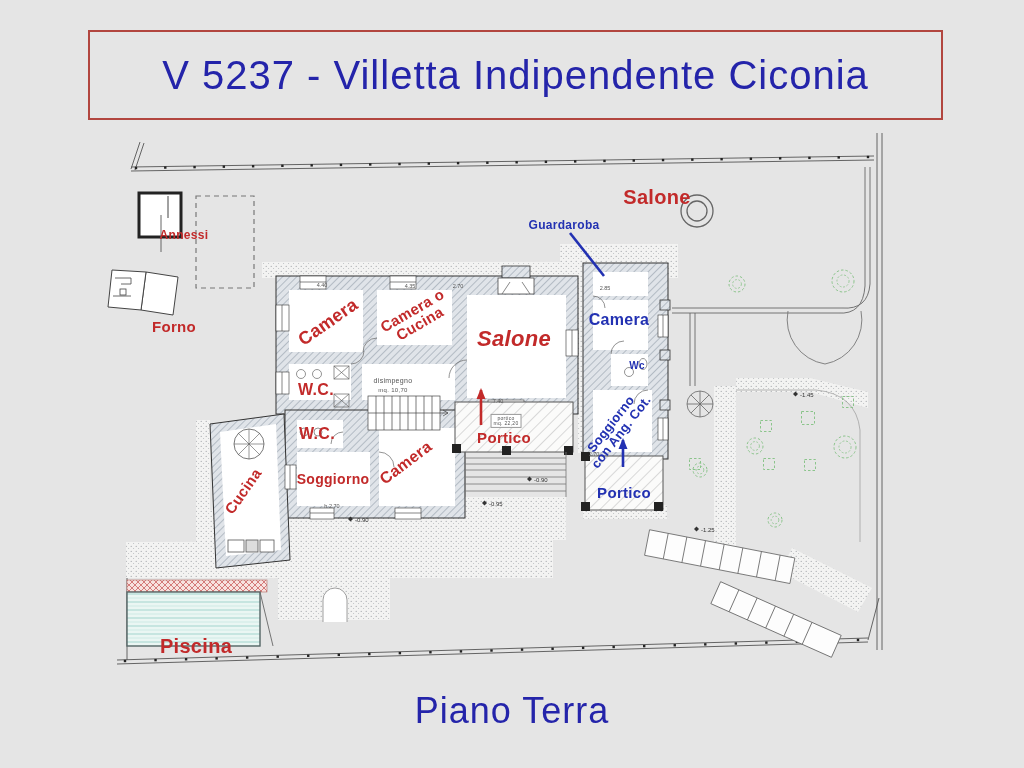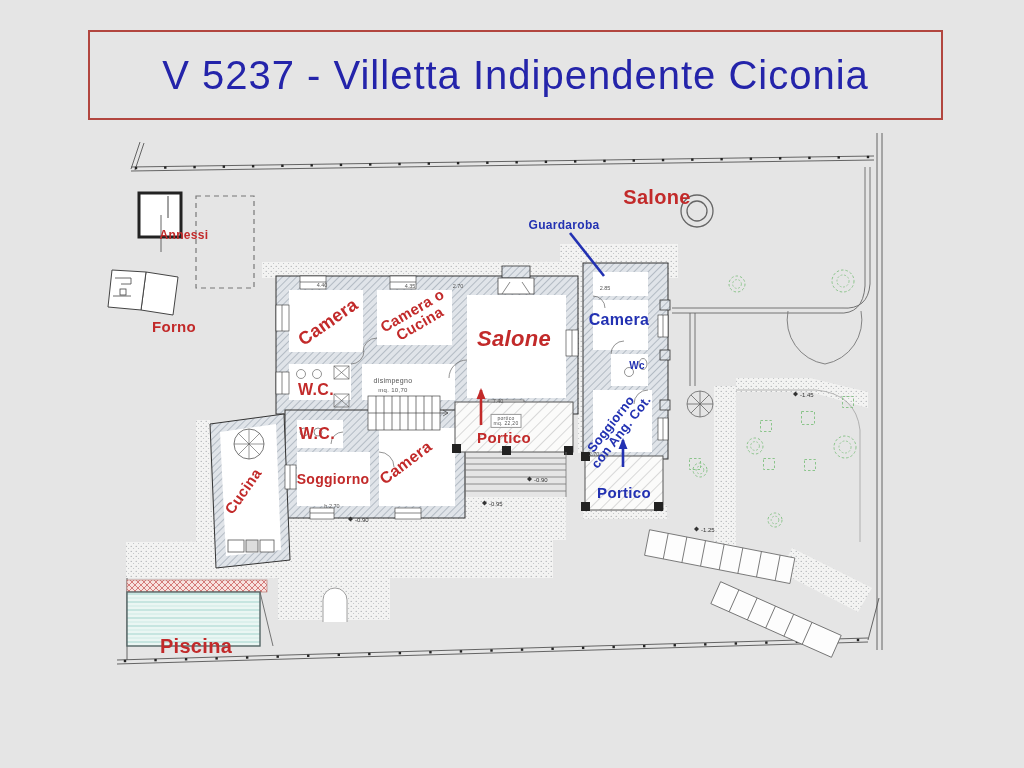--- a/index.html
+++ b/index.html
@@ -395,13 +395,14 @@
       <span class="plan-label" style="left: 333px; top: 479px; font-size: 14px; color: rgb(194, 42, 42); font-weight: 700; transform: translate(-50%, -50%) rotate(0deg);">Soggiorno</span>
       <span class="plan-label" style="left: 406px; top: 463px; font-size: 16px; color: rgb(194, 42, 42); font-weight: 700; transform: translate(-50%, -50%) rotate(-37deg);">Camera</span>
       <span class="plan-label" style="left: 243px; top: 491px; font-size: 15px; color: rgb(194, 42, 42); font-weight: 700; transform: translate(-50%, -50%) rotate(-55deg);">Cucina</span>
       <span class="plan-label" style="left: 196px; top: 618px; font-size: 20px; color: rgb(194, 42, 42); font-weight: 700; transform: translate(-50%, -50%) rotate(0deg); margin-top: 28px;">Piscina</span>
       <span class="plan-label" style="left: 393px; top: 381px; font-size: 7px; color: rgb(85, 85, 85); font-weight: 400; transform: translate(-50%, -50%) rotate(0deg);">disimpegno</span>
       <span class="plan-label" style="left: 393px; top: 390px; font-size: 6px; color: rgb(85, 85, 85); font-weight: 400; transform: translate(-50%, -50%) rotate(0deg);">mq. 10,70</span>
       <span class="plan-label boxed" style="left: 506px; top: 421px; font-size: 5px; color: rgb(85, 85, 85); font-weight: 400; transform: translate(-50%, -50%) rotate(0deg);">portico
 mq. 22,20</span>
     </div>
 
+  <div id="caption">Piano Terra</div>
 </div>
 
 </body></html>

